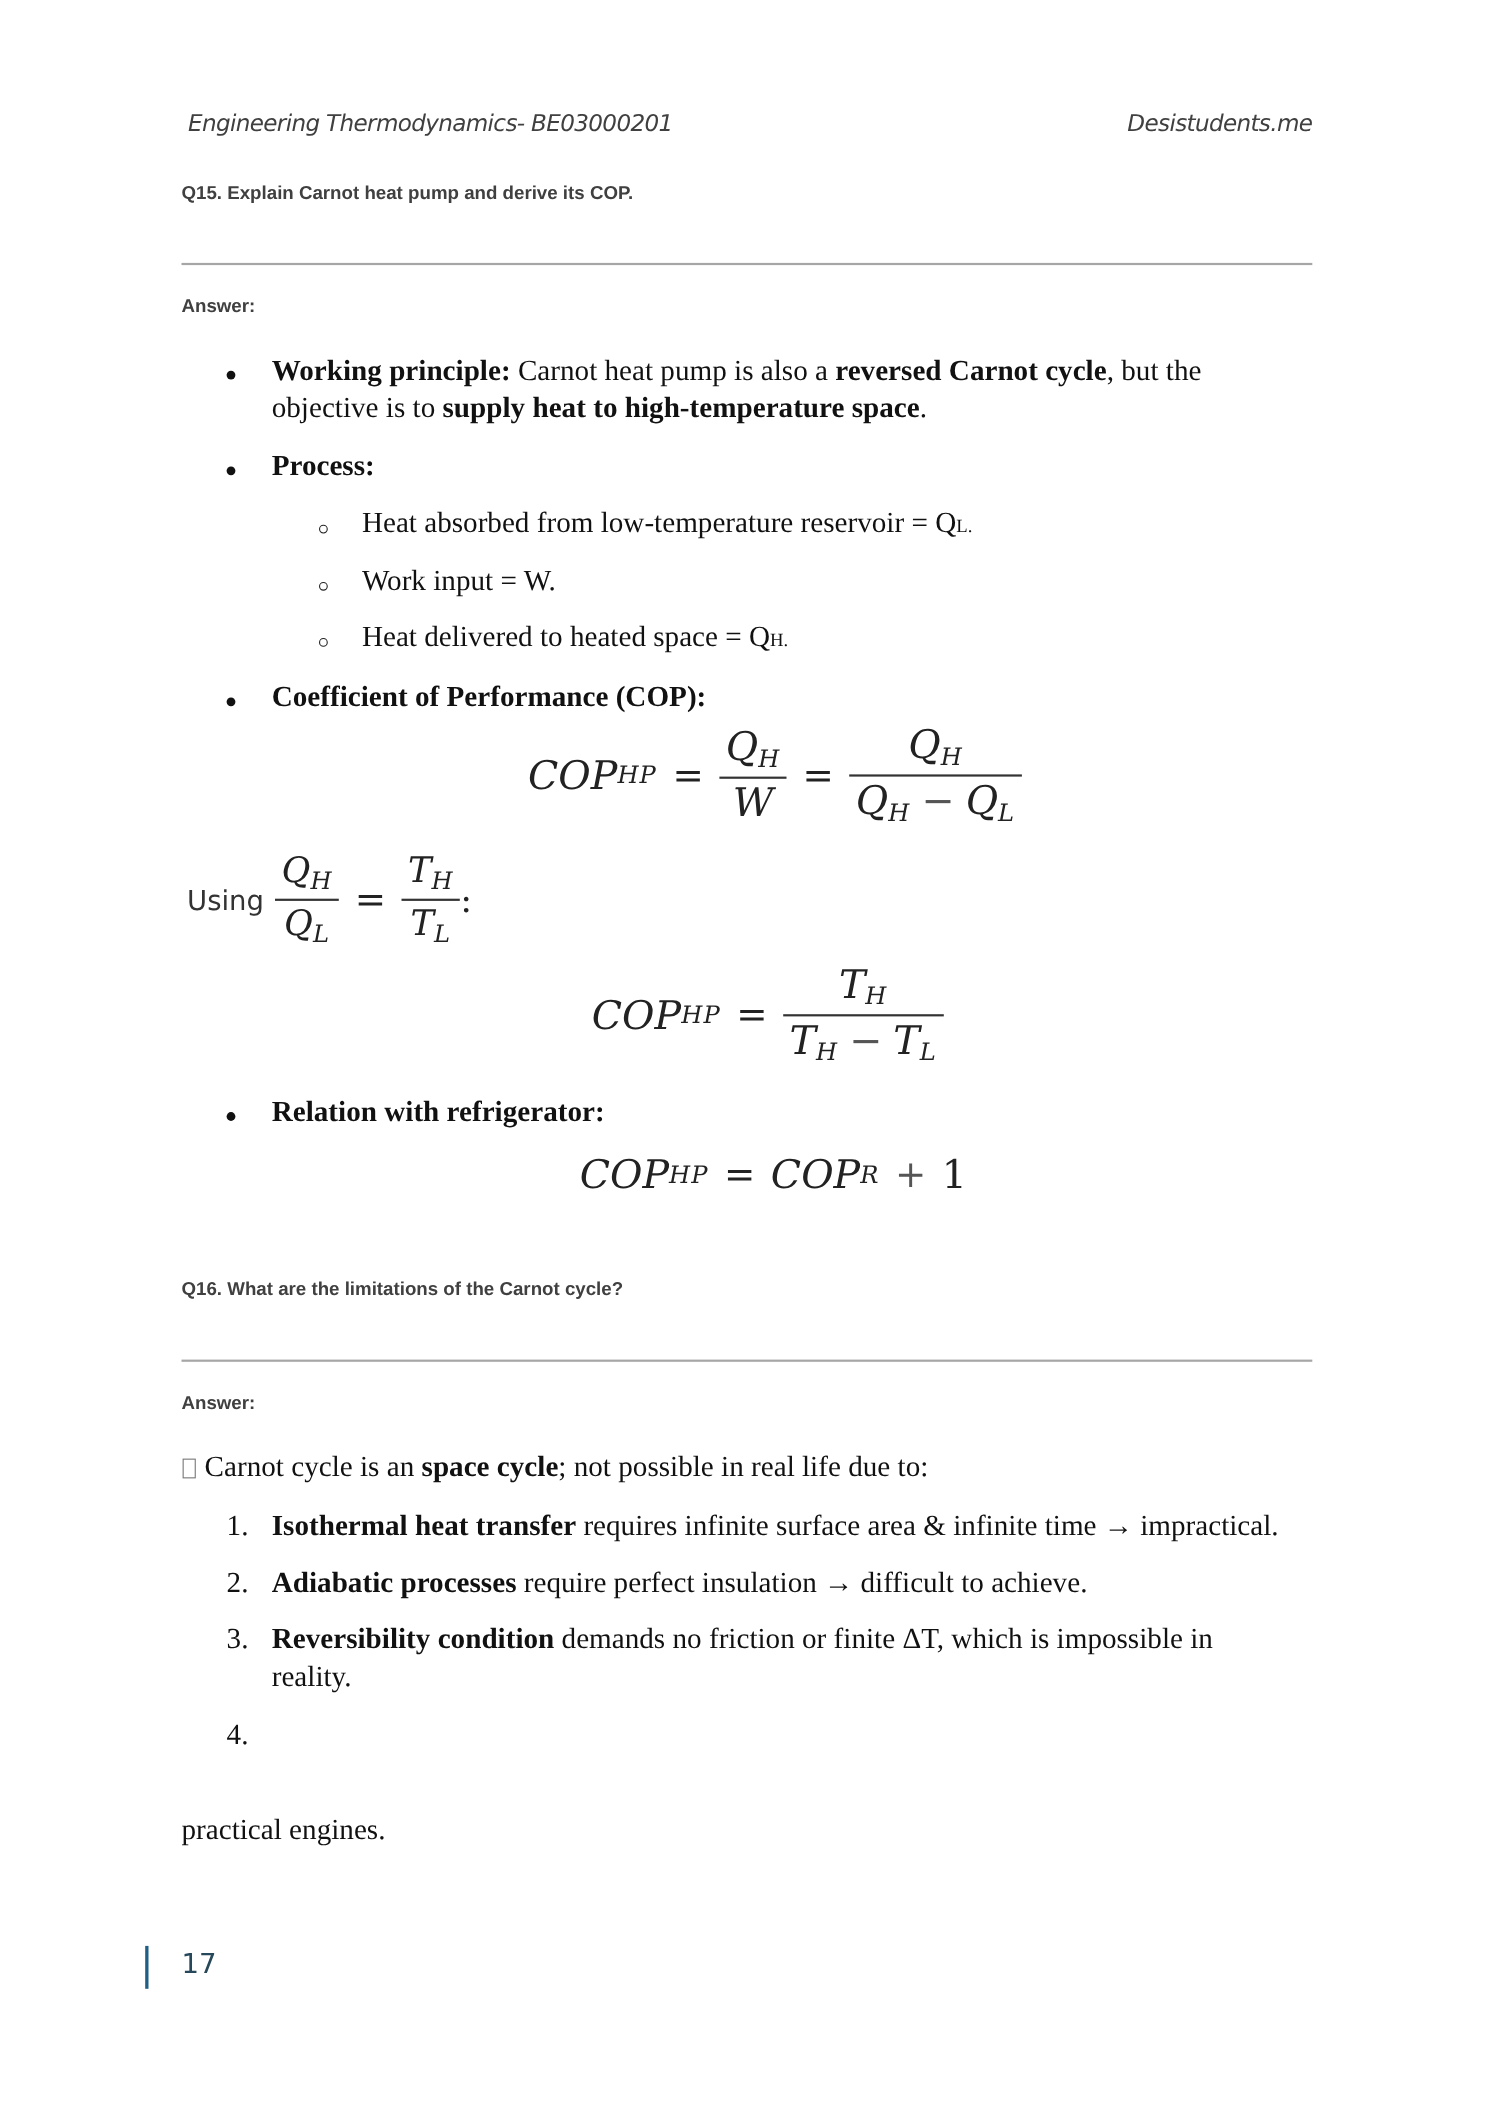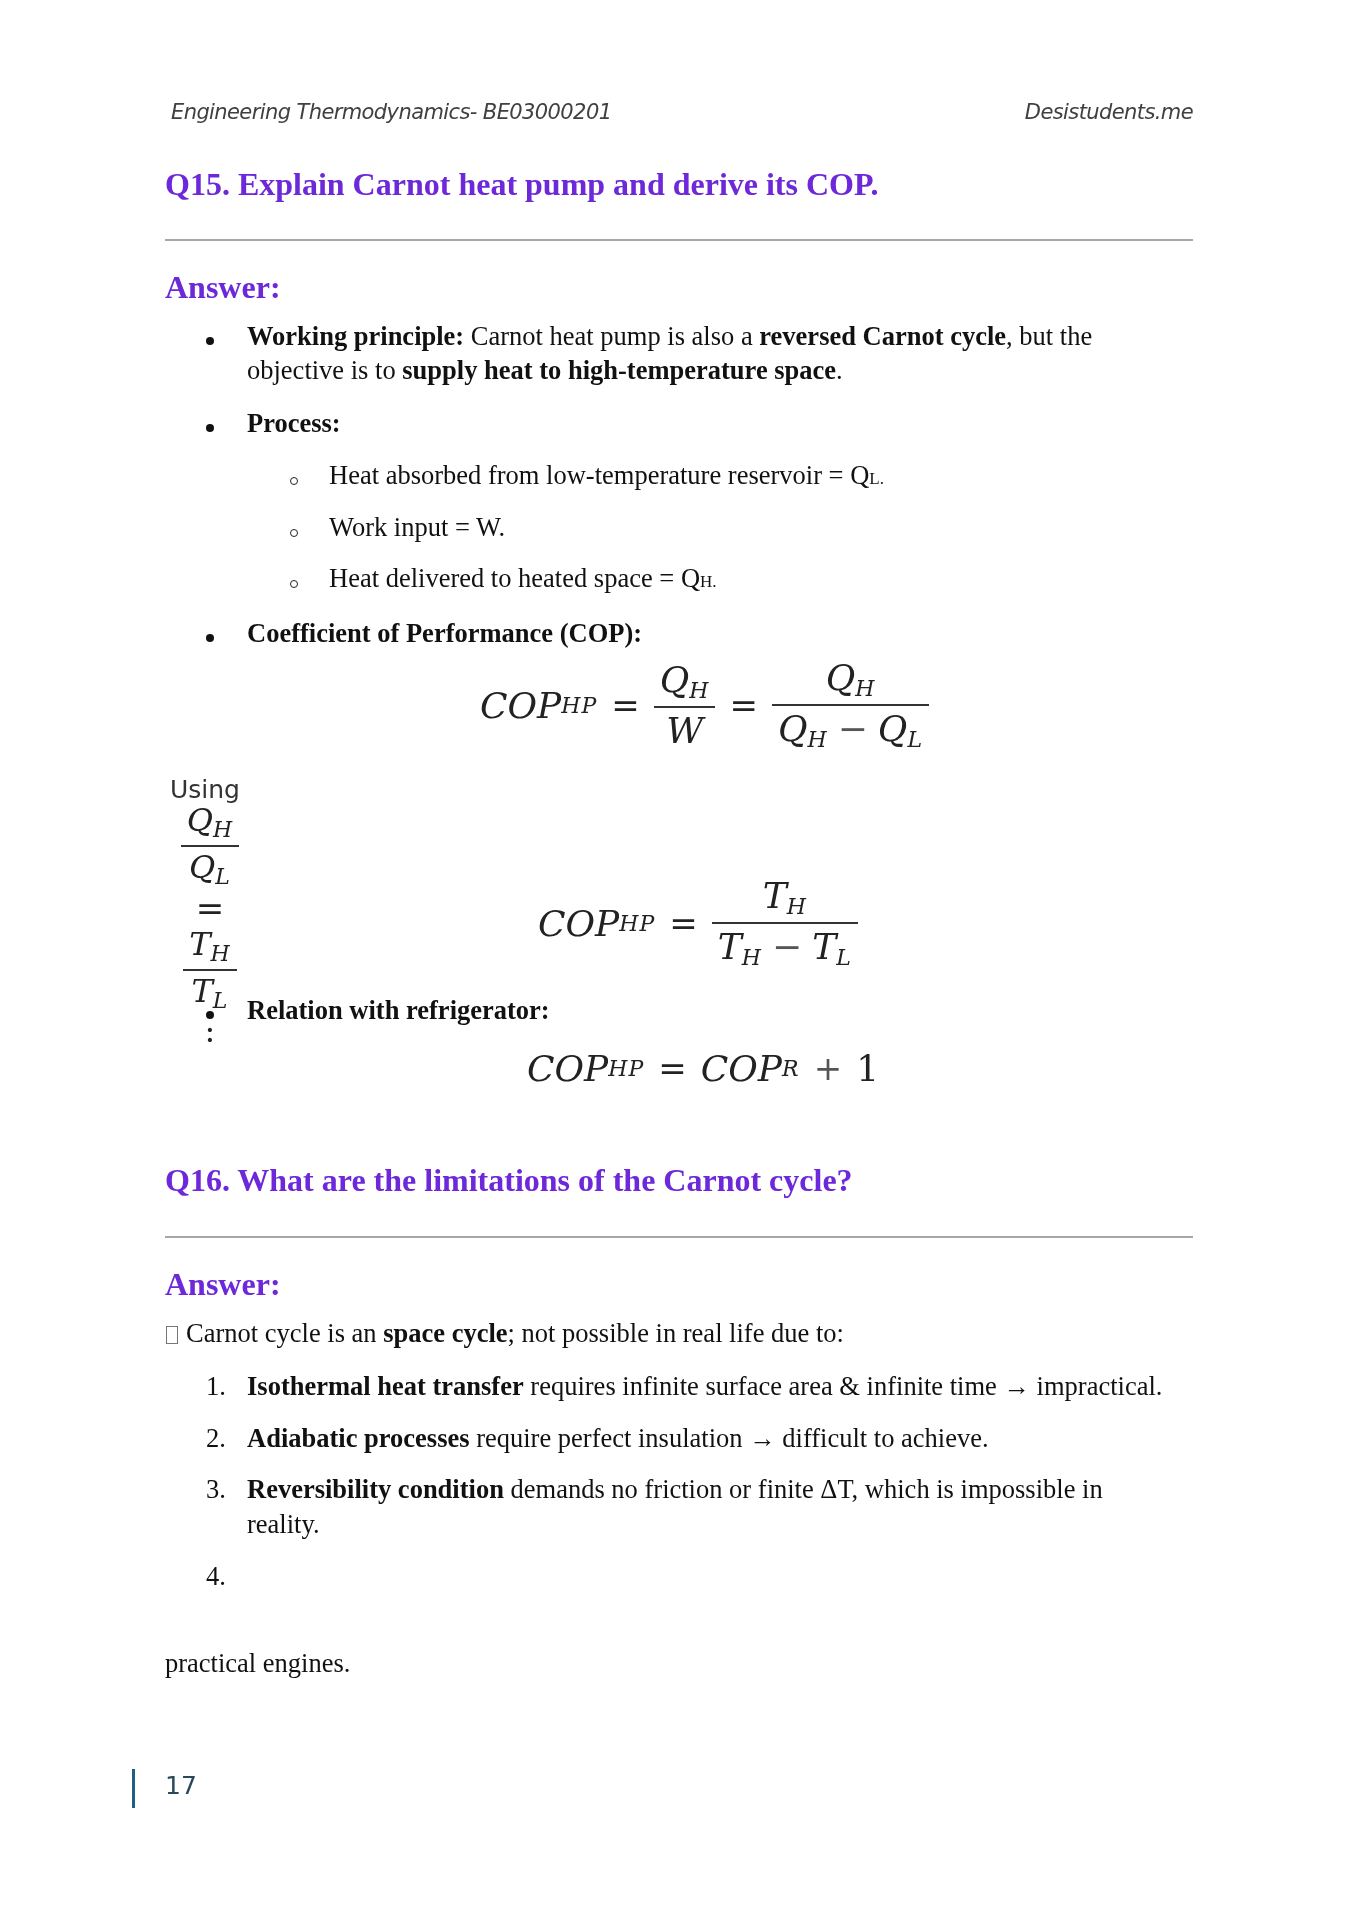--- a/index.html
+++ b/index.html
@@ -2,21 +2,21 @@
 <html><head>
 <meta charset="utf-8">
 <style>
   html, body { margin: 0; padding: 0; background: #ffffff; }
   body { width: 1358px; height: 1920px; position: relative; overflow: hidden; }
   .page { position: absolute; left: 0; top: 0; width: 1358px; height: 1382px; background: #fff; }
   .abs { position: absolute; white-space: nowrap; }
   .hdr { font-family: "DejaVu Sans", sans-serif; font-style: italic; font-size: 21px; color: #404040; letter-spacing: -0.6px; }
   .serif { font-family: "Liberation Serif", serif; color: #111; font-size: 26.5px; }
   .b { font-weight: bold; }
-  .q { font-family: Liberation Serif, serif; font-weight: bold; font-size: 32px; color: #6d28d9; }
+  .q { font-family: Liberation Sans, sans-serif; font-weight: bold; font-size: 17px; color: #404040; }
   .rule { position: absolute; left: 165px; width: 1028px; height: 2px; background: #a6a6a6; }
   .bullet { position: absolute; width: 8px; height: 8px; border-radius: 50%; background: #111; }
   .circ { position: absolute; width: 8px; height: 8px; border-radius: 50%; border: 1.4px solid #222; box-sizing: border-box; }
   .sub { font-size: 17px; }
   .box { display: inline-block; width: 12px; height: 18px; border: 1.2px solid #777; box-sizing: border-box; vertical-align: -2px; margin-right: 8px; }
   
   .math { position: absolute; font-family: "DejaVu Serif", "Liberation Serif", serif; font-style: italic; color: #222; font-size: 36px; display: flex; align-items: center; white-space: nowrap; }
   .math .op { font-style: normal; margin: 0 14px; font-size: 34px; }
   .math sub { font-size: 22px; vertical-align: -6px; letter-spacing: 1px; }
   .frac { display: inline-flex; flex-direction: column; align-items: center; vertical-align: middle; }
@@ -68,21 +68,21 @@
       <span class="den">W</span>
     </span>
     <span class="op">=</span>
     <span class="frac">
       <span class="num"><span>Q</span><sub>H</sub></span>
       <span class="bar"></span>
       <span class="den"><span>Q</span><sub>H</sub><span class="minus">−</span><span>Q</span><sub>L</sub></span>
     </span>
   </div>
 
-  <div class="math" style="left:170px; top:775px; height:86px; font-size:32px;flex-direction:column;">
+  <div class="math" style="left:170px; top:775px; height:86px; font-size:32px;">
     <span class="using">Using</span>
     <span class="frac">
       <span class="num"><span>Q</span><sub>H</sub></span>
       <span class="bar"></span>
       <span class="den"><span>Q</span><sub>L</sub></span>
     </span>
     <span class="op">=</span>
     <span class="frac">
       <span class="num"><span>T</span><sub>H</sub></span>
       <span class="bar"></span>

